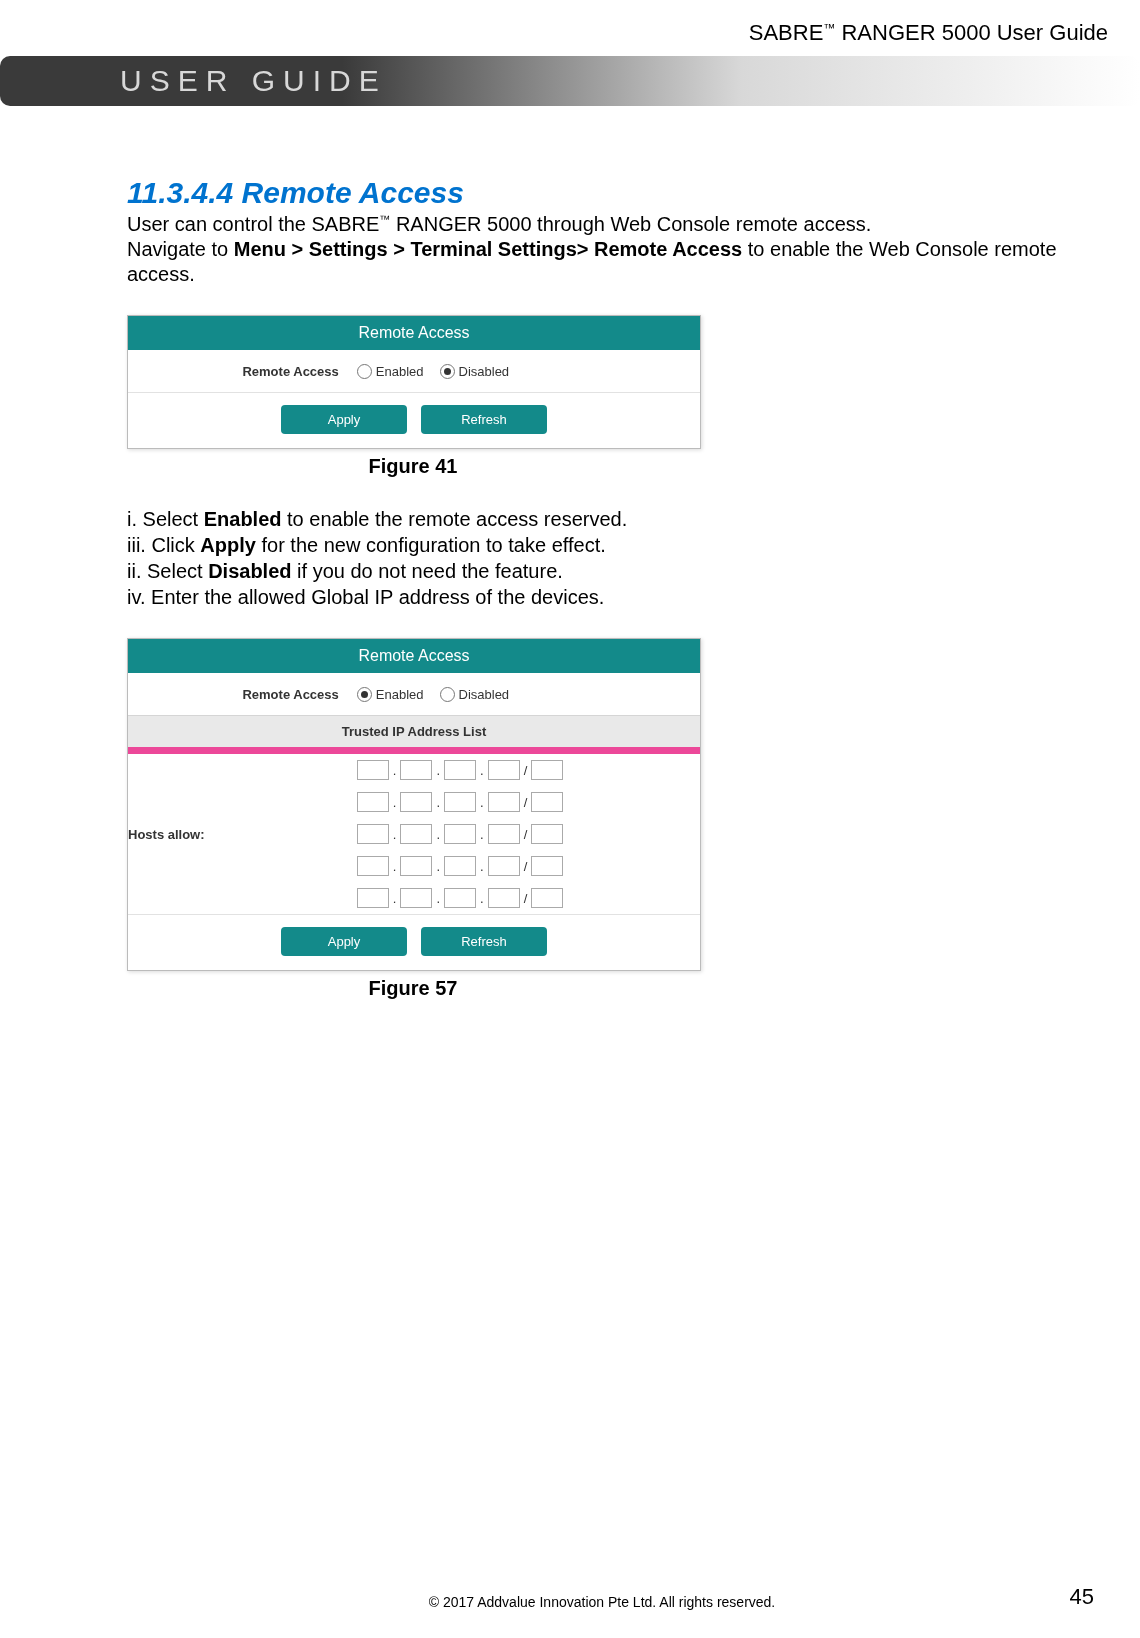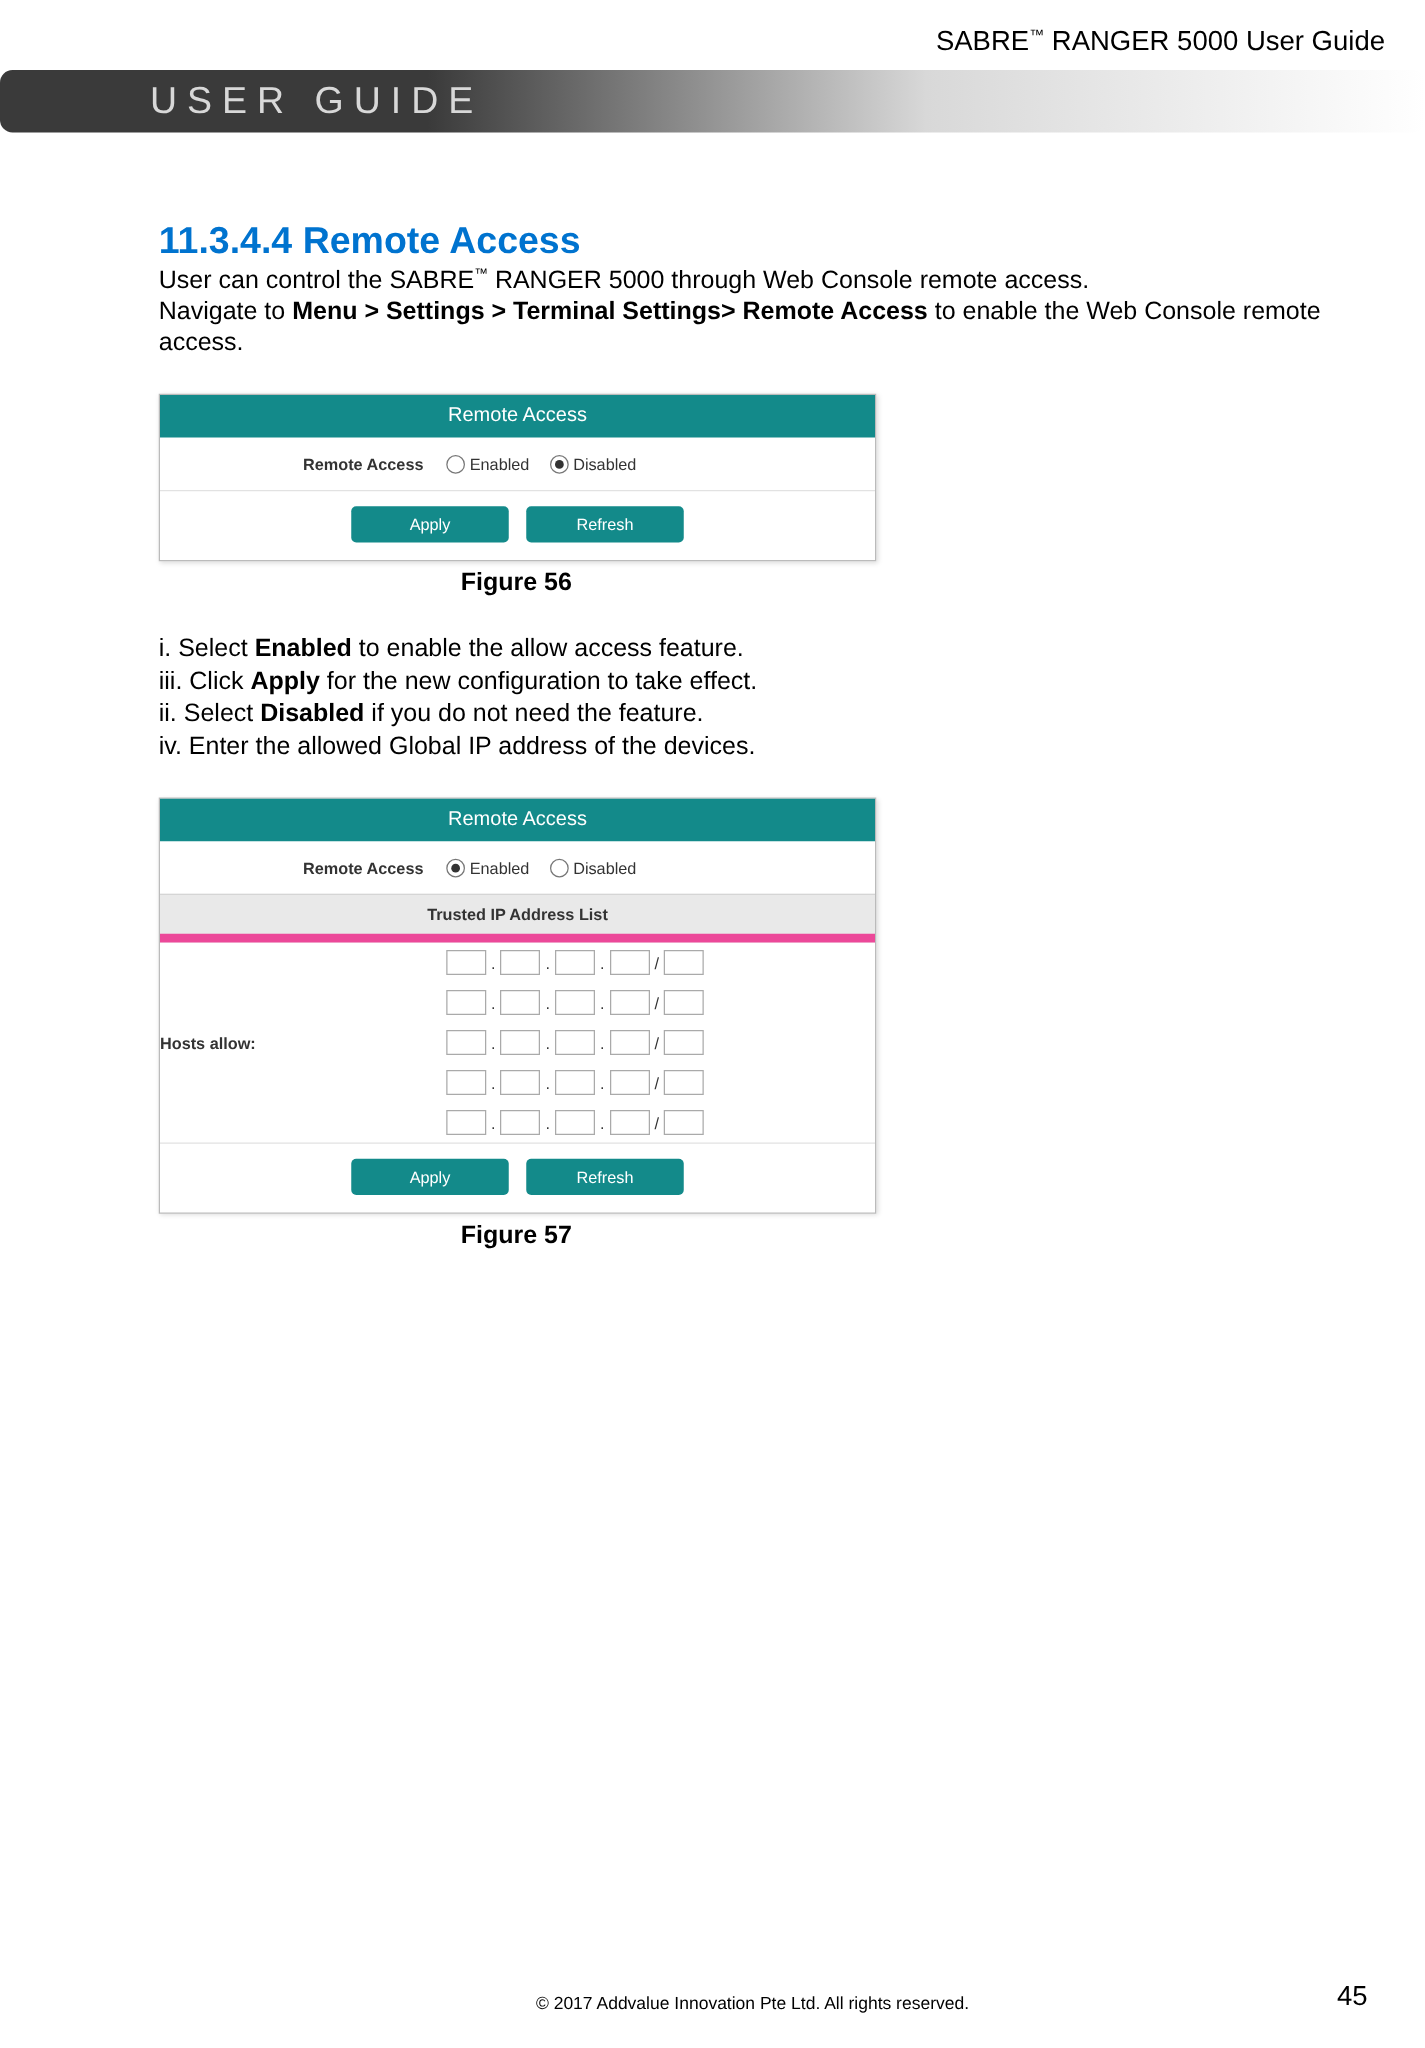--- a/index.html
+++ b/index.html
@@ -38,20 +38,21 @@
   }
   .content {
     padding: 70px 20px 0 127px;
     box-sizing: border-box;
   }
   h2.section-title {
     color: #0073cf;
     font-size: 30px;
     margin: 0 0 2px 0;
     font-weight: bold;
+    font-style: italic;
   }
   .body-text {
     font-size: 20px;
     line-height: 1.25;
     margin: 0;
   }
   .body-text sup { font-size: 11px; }
 
   
   .figure-wrap { margin-top: 28px; }
@@ -230,25 +231,25 @@
               <span class="radio-circle checked"></span>
               <span>Disabled</span>
             </span>
           </div>
         </div>
         <div class="btn-row">
           <div class="btn">Apply</div>
           <div class="btn">Refresh</div>
         </div>
       </div>
-      <div class="figure-caption">Figure 56</div>
+      <div class="figure-caption">Figure 41</div>
     </div>
 
     <div class="steps">
-      <div><span>i. Select </span><b>Enabled</b><span> to enable the allow access feature.</span></div>
+      <div><span>i. Select </span><b>Enabled</b><span> to enable the remote access reserved.</span></div>
       <div><span>iii. Click </span><b>Apply</b><span> for the new configuration to take effect.</span></div>
       <div><span>ii. Select </span><b>Disabled</b><span> if you do not need the feature.</span></div>
       <div>iv. Enter the allowed Global IP address of the devices.</div>
     </div>
 
     <div class="figure-wrap">
       <div class="panel">
         <div class="panel-header">Remote Access</div>
         <div class="row row-first">
           <div class="row-label">Remote Access</div>

